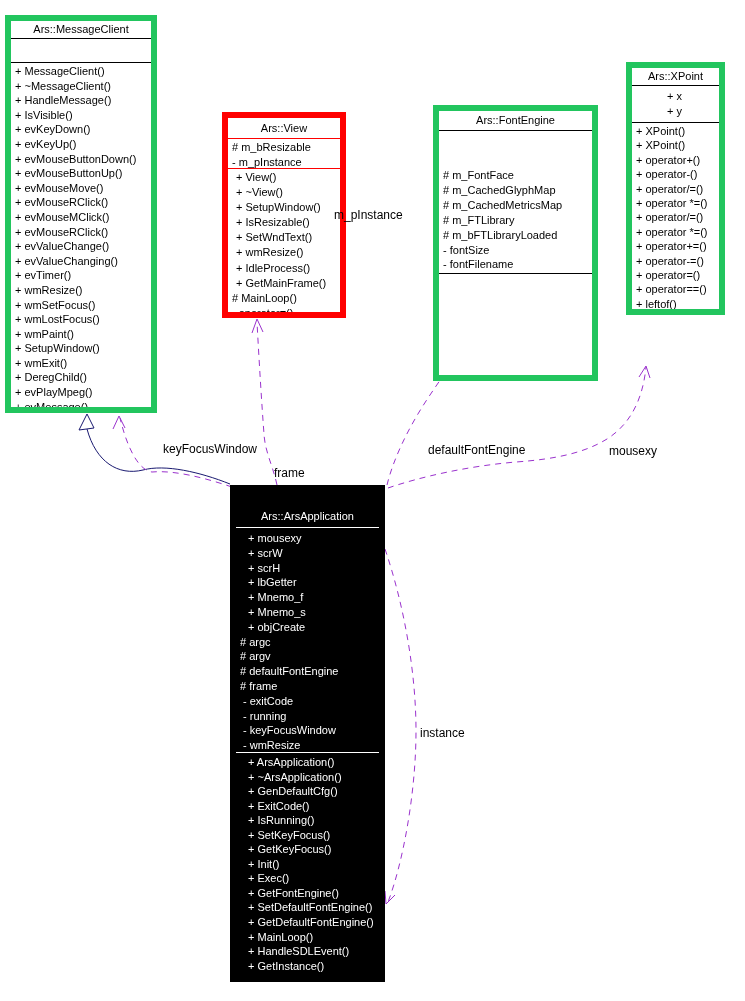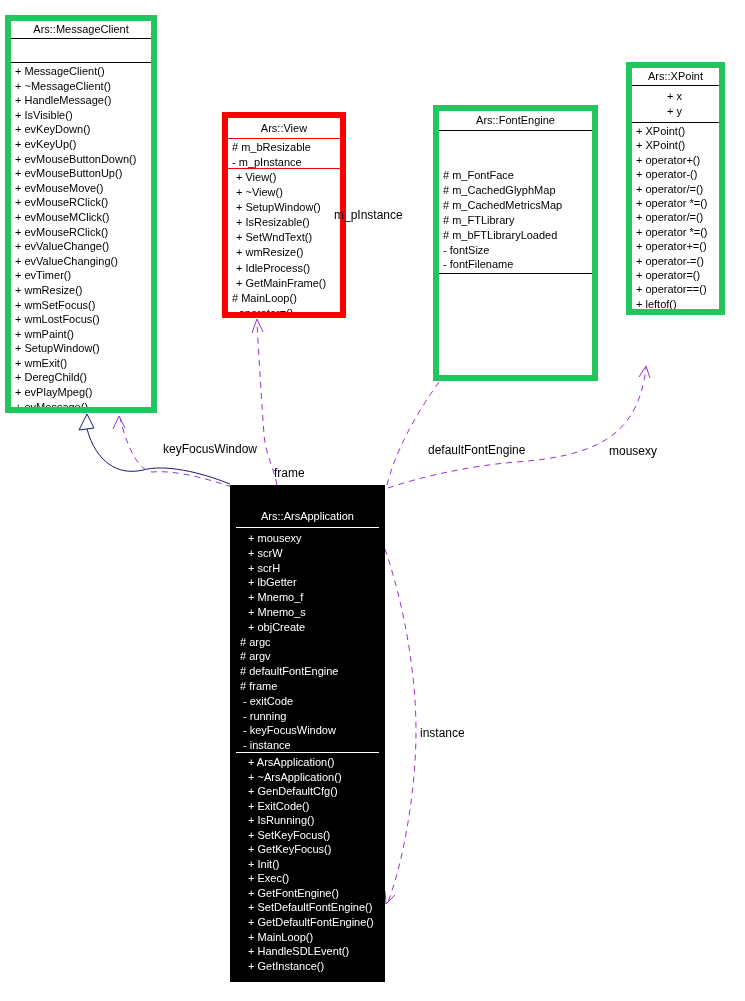--- a/index.html
+++ b/index.html
@@ -164,21 +164,21 @@
         <div class="mrow m-plus">+ Mnemo_f</div>
         <div class="mrow m-plus">+ Mnemo_s</div>
         <div class="mrow m-plus">+ objCreate</div>
         <div class="mrow m-hash"># argc</div>
         <div class="mrow m-hash"># argv</div>
         <div class="mrow m-hash"># defaultFontEngine</div>
         <div class="mrow m-hash"># frame</div>
         <div class="mrow m-dash">- exitCode</div>
         <div class="mrow m-dash">- running</div>
         <div class="mrow m-dash">- keyFocusWindow</div>
-        <div class="mrow m-dash">- instance</div>
+        <div class="mrow m-dash">- wmResize</div>
       </div>
     <div class="sec methods" style="height:248px;line-height:14.55px;padding-top:2px;">
         <div class="mrow m-plus">+ ArsApplication()</div>
         <div class="mrow m-plus">+ ~ArsApplication()</div>
         <div class="mrow m-plus">+ GenDefaultCfg()</div>
         <div class="mrow m-plus">+ ExitCode()</div>
         <div class="mrow m-plus">+ IsRunning()</div>
         <div class="mrow m-plus">+ SetKeyFocus()</div>
         <div class="mrow m-plus">+ GetKeyFocus()</div>
         <div class="mrow m-plus">+ Init()</div>

